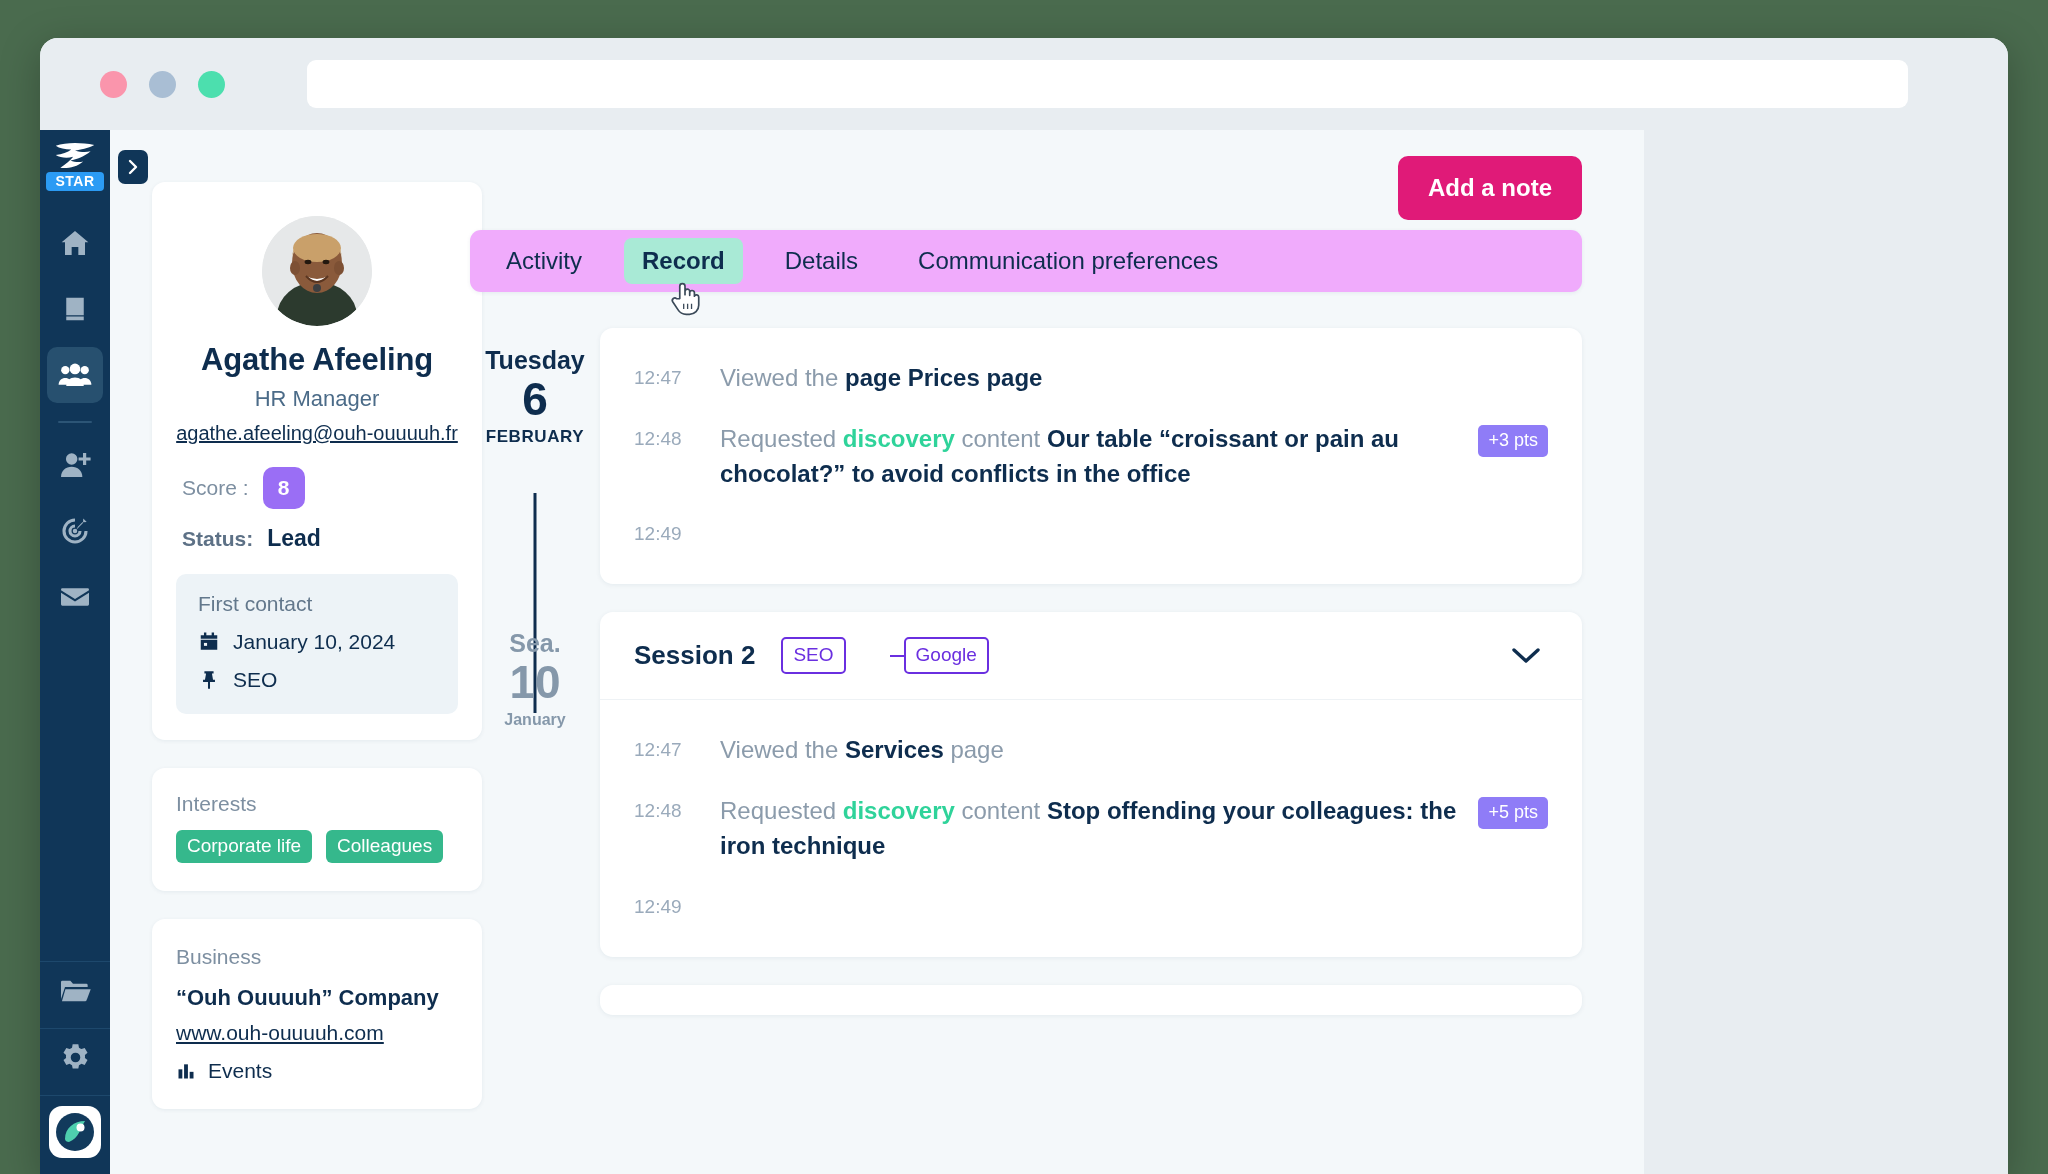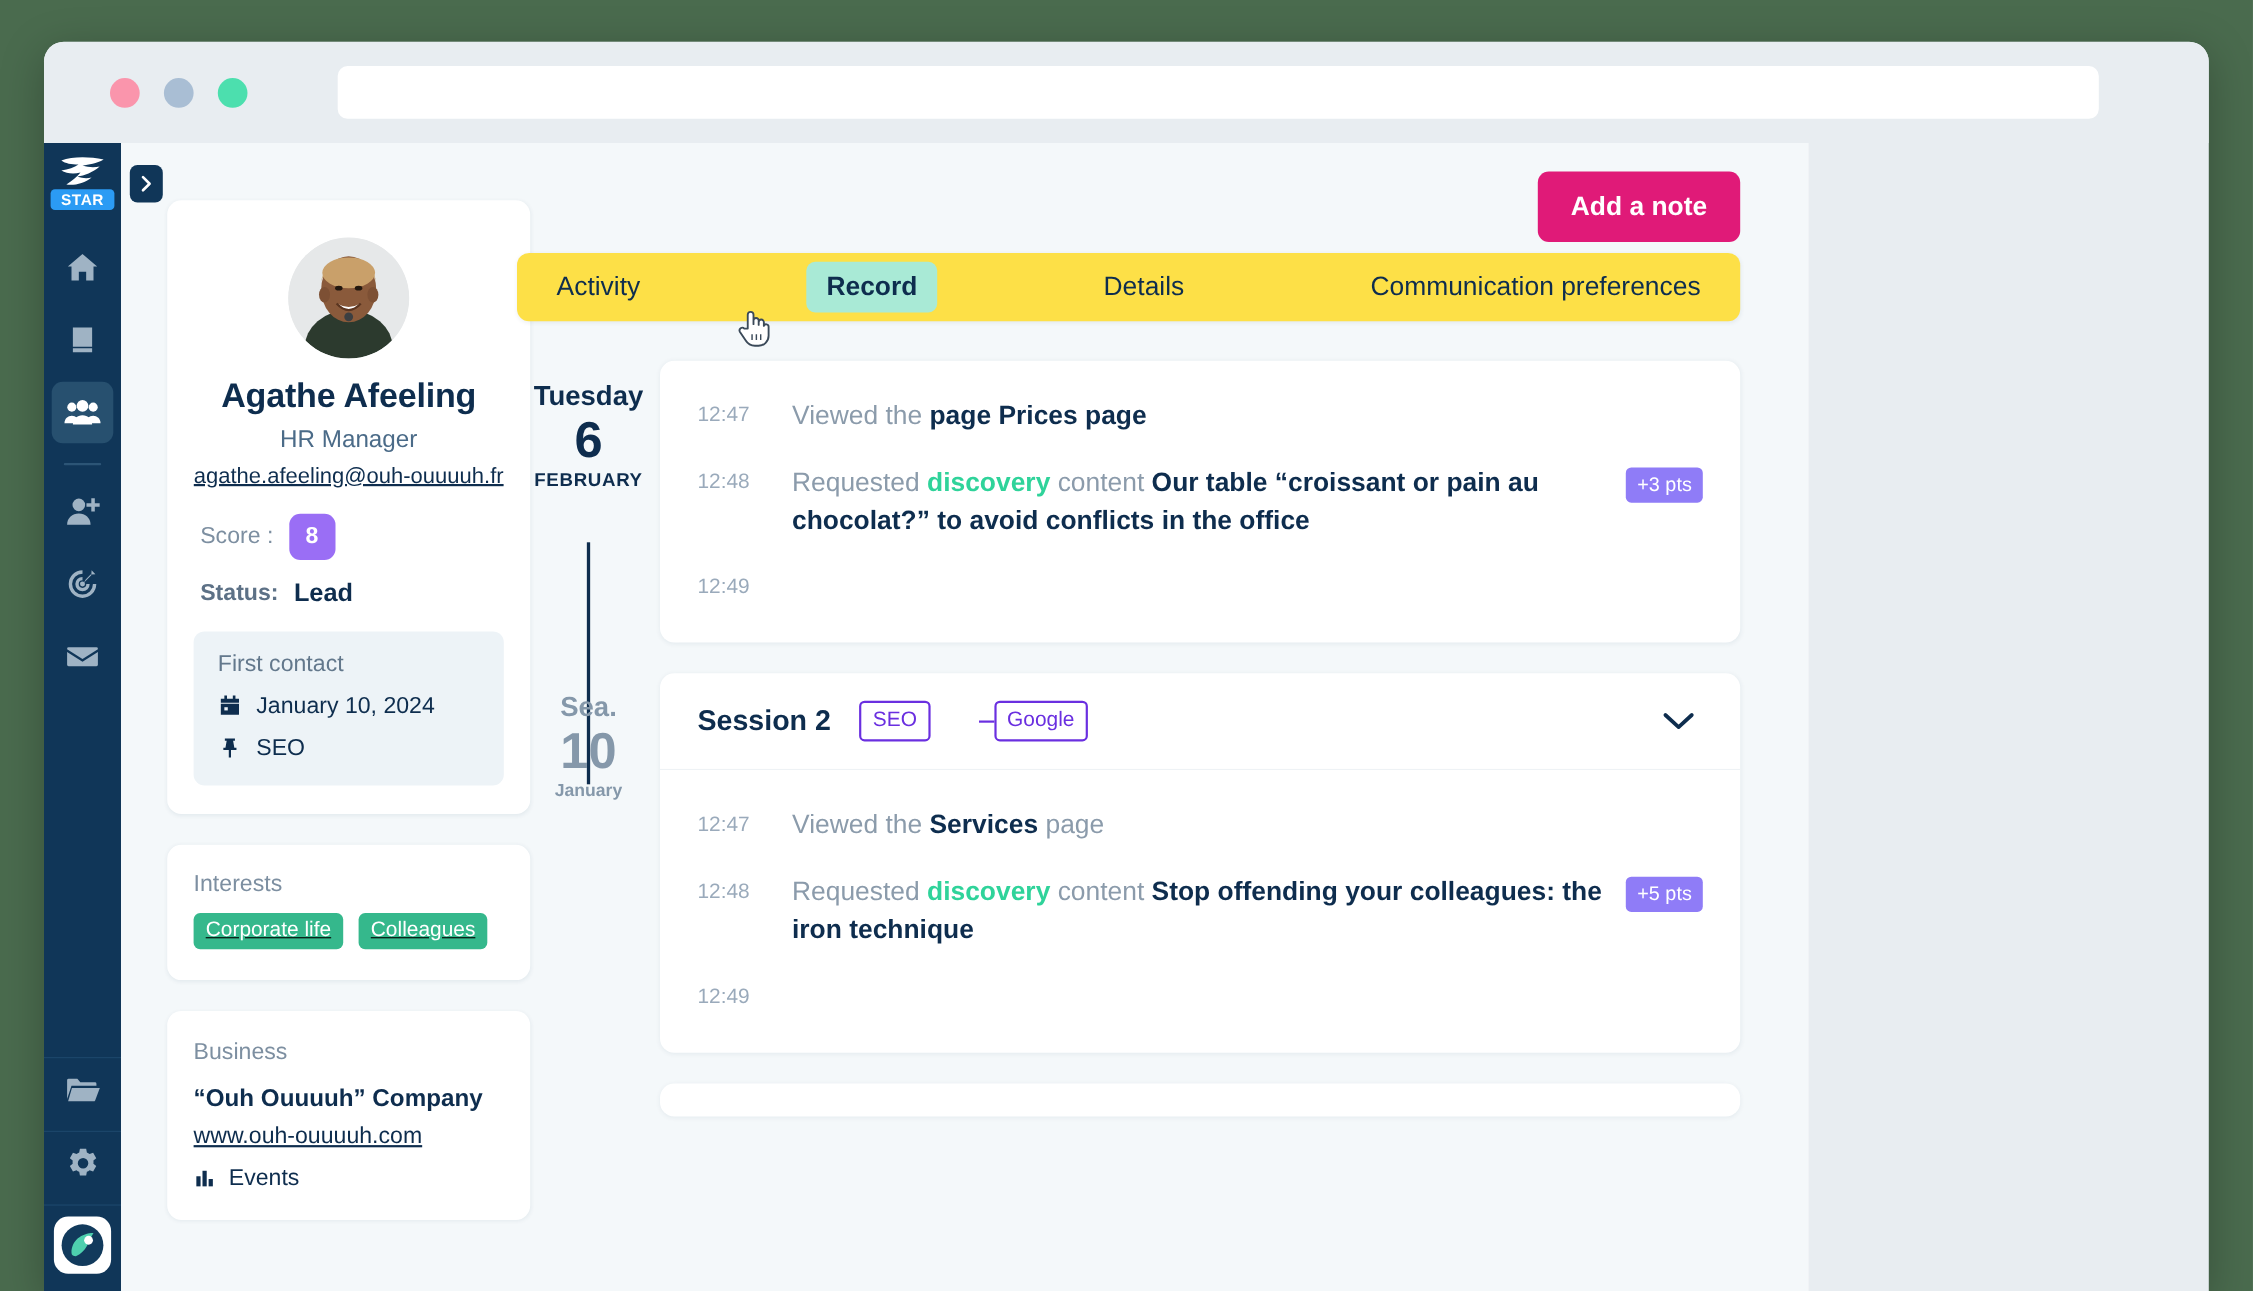--- a/index.html
+++ b/index.html
@@ -184,21 +184,21 @@
     padding: 18px 22px 22px;
     text-align: left;
   }
   .fc-title { font-size: 21px; color: #63788c; }
   .fc-row { display: flex; align-items: center; margin-top: 14px; }
   .fc-row svg { fill: #0e2d4e; margin-right: 13px; flex: 0 0 auto; }
   .fc-text { font-size: 21px; color: #0e2d4e; }
 
   .interests-card { margin-top: 28px; padding: 24px 24px 28px; text-align: left; }
   .sec-title { font-size: 21px; color: #7d8fa1; }
-  .tags { margin-top: 14px; display: flex; gap: 14px; flex-wrap: wrap; text-decoration: underline; }
+  .tags { margin-top: 14px; display: flex; gap: 14px; flex-wrap: wrap; }
   .tag {
     background: #35b88c; color: #fff; font-size: 19px;
     padding: 5px 11px 6px; border-radius: 6px;
     cursor: pointer;
   }
   .business-card { margin-top: 28px; padding: 26px 24px 26px; text-align: left; }
   .biz-name { font-size: 22px; font-weight: bold; color: #0e2d4e; margin-top: 16px; }
   .biz-url {
     font-size: 21px; color: #0e2d4e; margin-top: 10px; text-decoration: underline;
     display: inline-block; cursor: pointer;
@@ -226,31 +226,30 @@
   .add-note-btn {
     background: #e01a78;
     color: #fff;
     font-size: 24px; font-weight: bold;
     border: none;
     border-radius: 10px;
     padding: 18px 30px;
     cursor: pointer;
   }
   .tabs-card {
-    background: #fde047;
+    background: #f0abfc;
     border-radius: 11px;
     box-shadow: 0 1px 4px rgba(20,50,80,.07);
     height: 62px;
     display: flex;
     align-items: center;
     padding: 0 18px;
-    gap: 8px;
+    gap: 24px;
     margin-top: 6px;
     position: relative;
-    justify-content: space-between;
   }
   .tab {
     font-size: 24px;
     color: #0e2d4e;
     padding: 9px 18px;
     border-radius: 8px;
     cursor: pointer;
     white-space: nowrap;
   }
   .tab.active { background: #a9ead6; font-weight: bold; }

